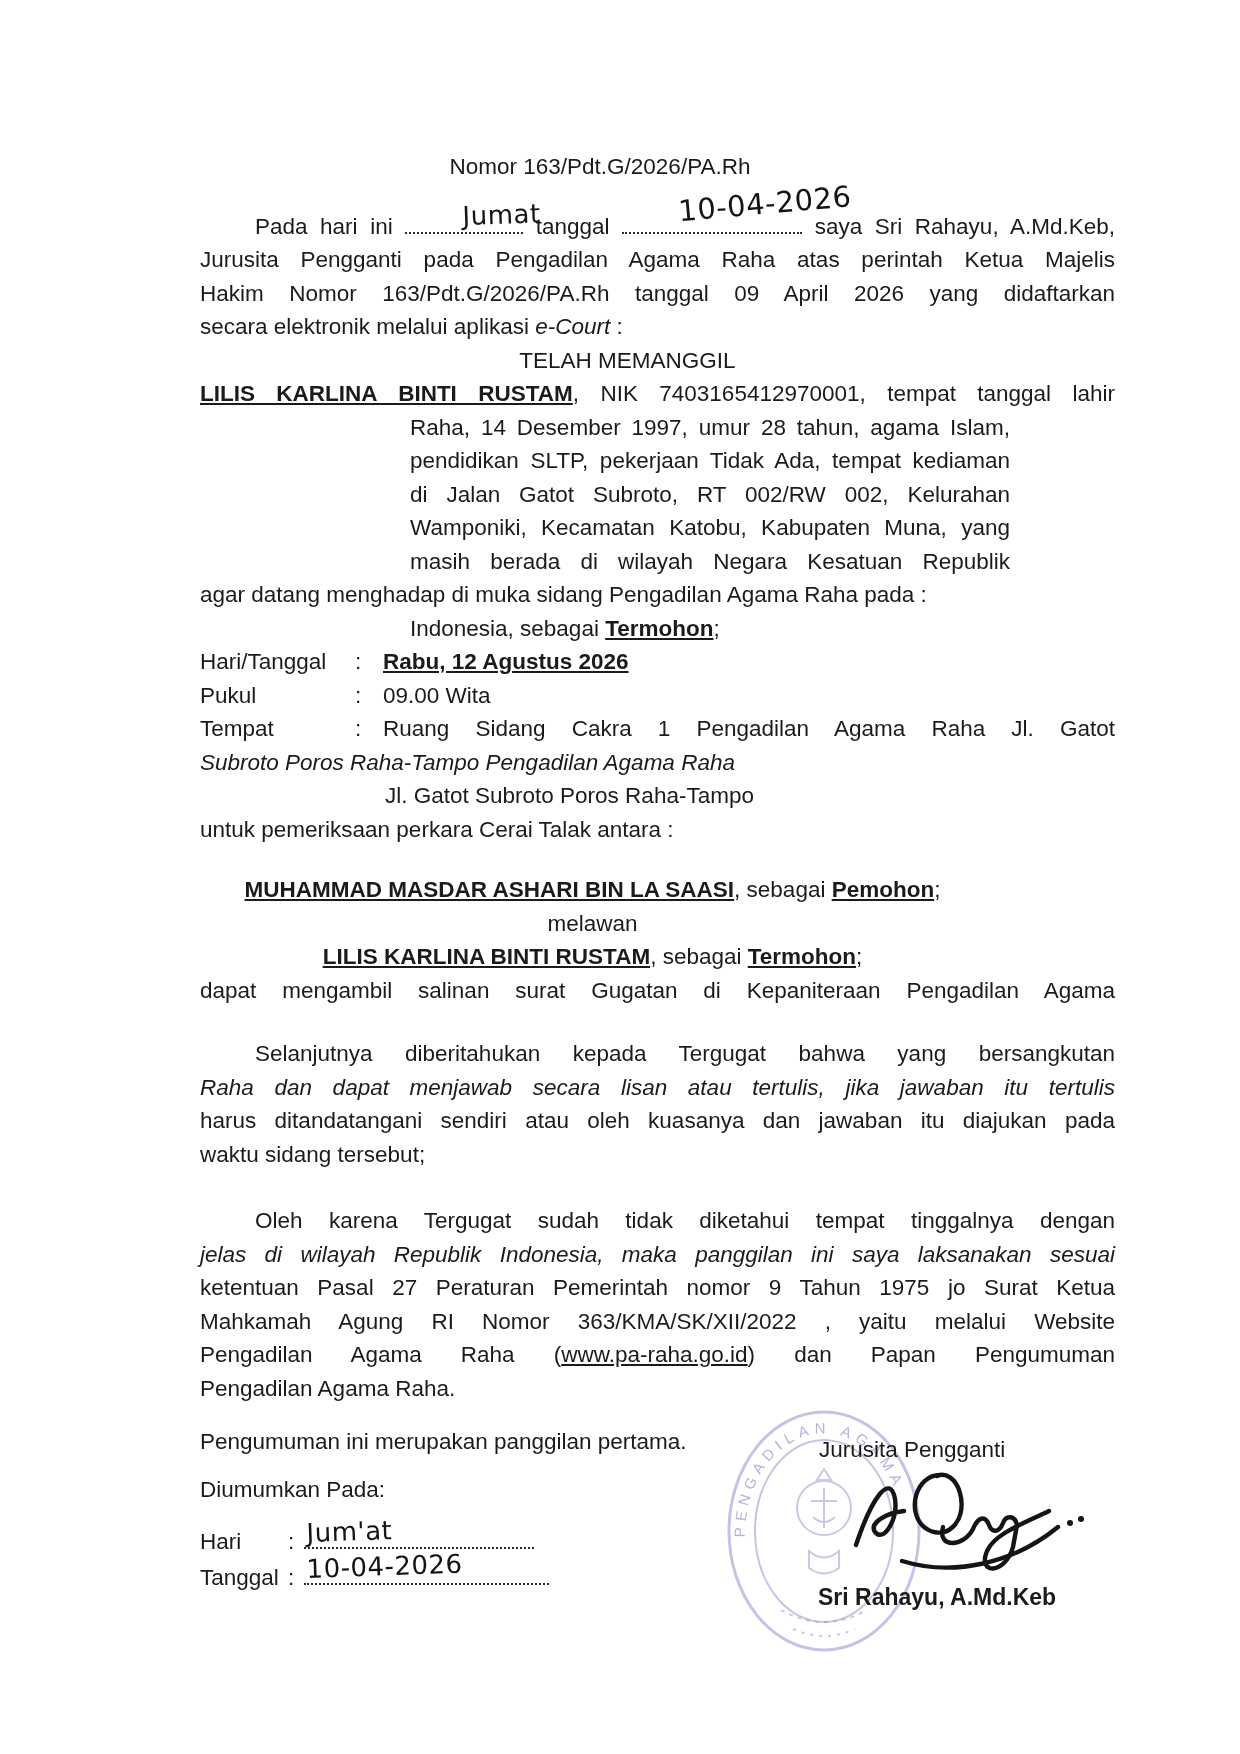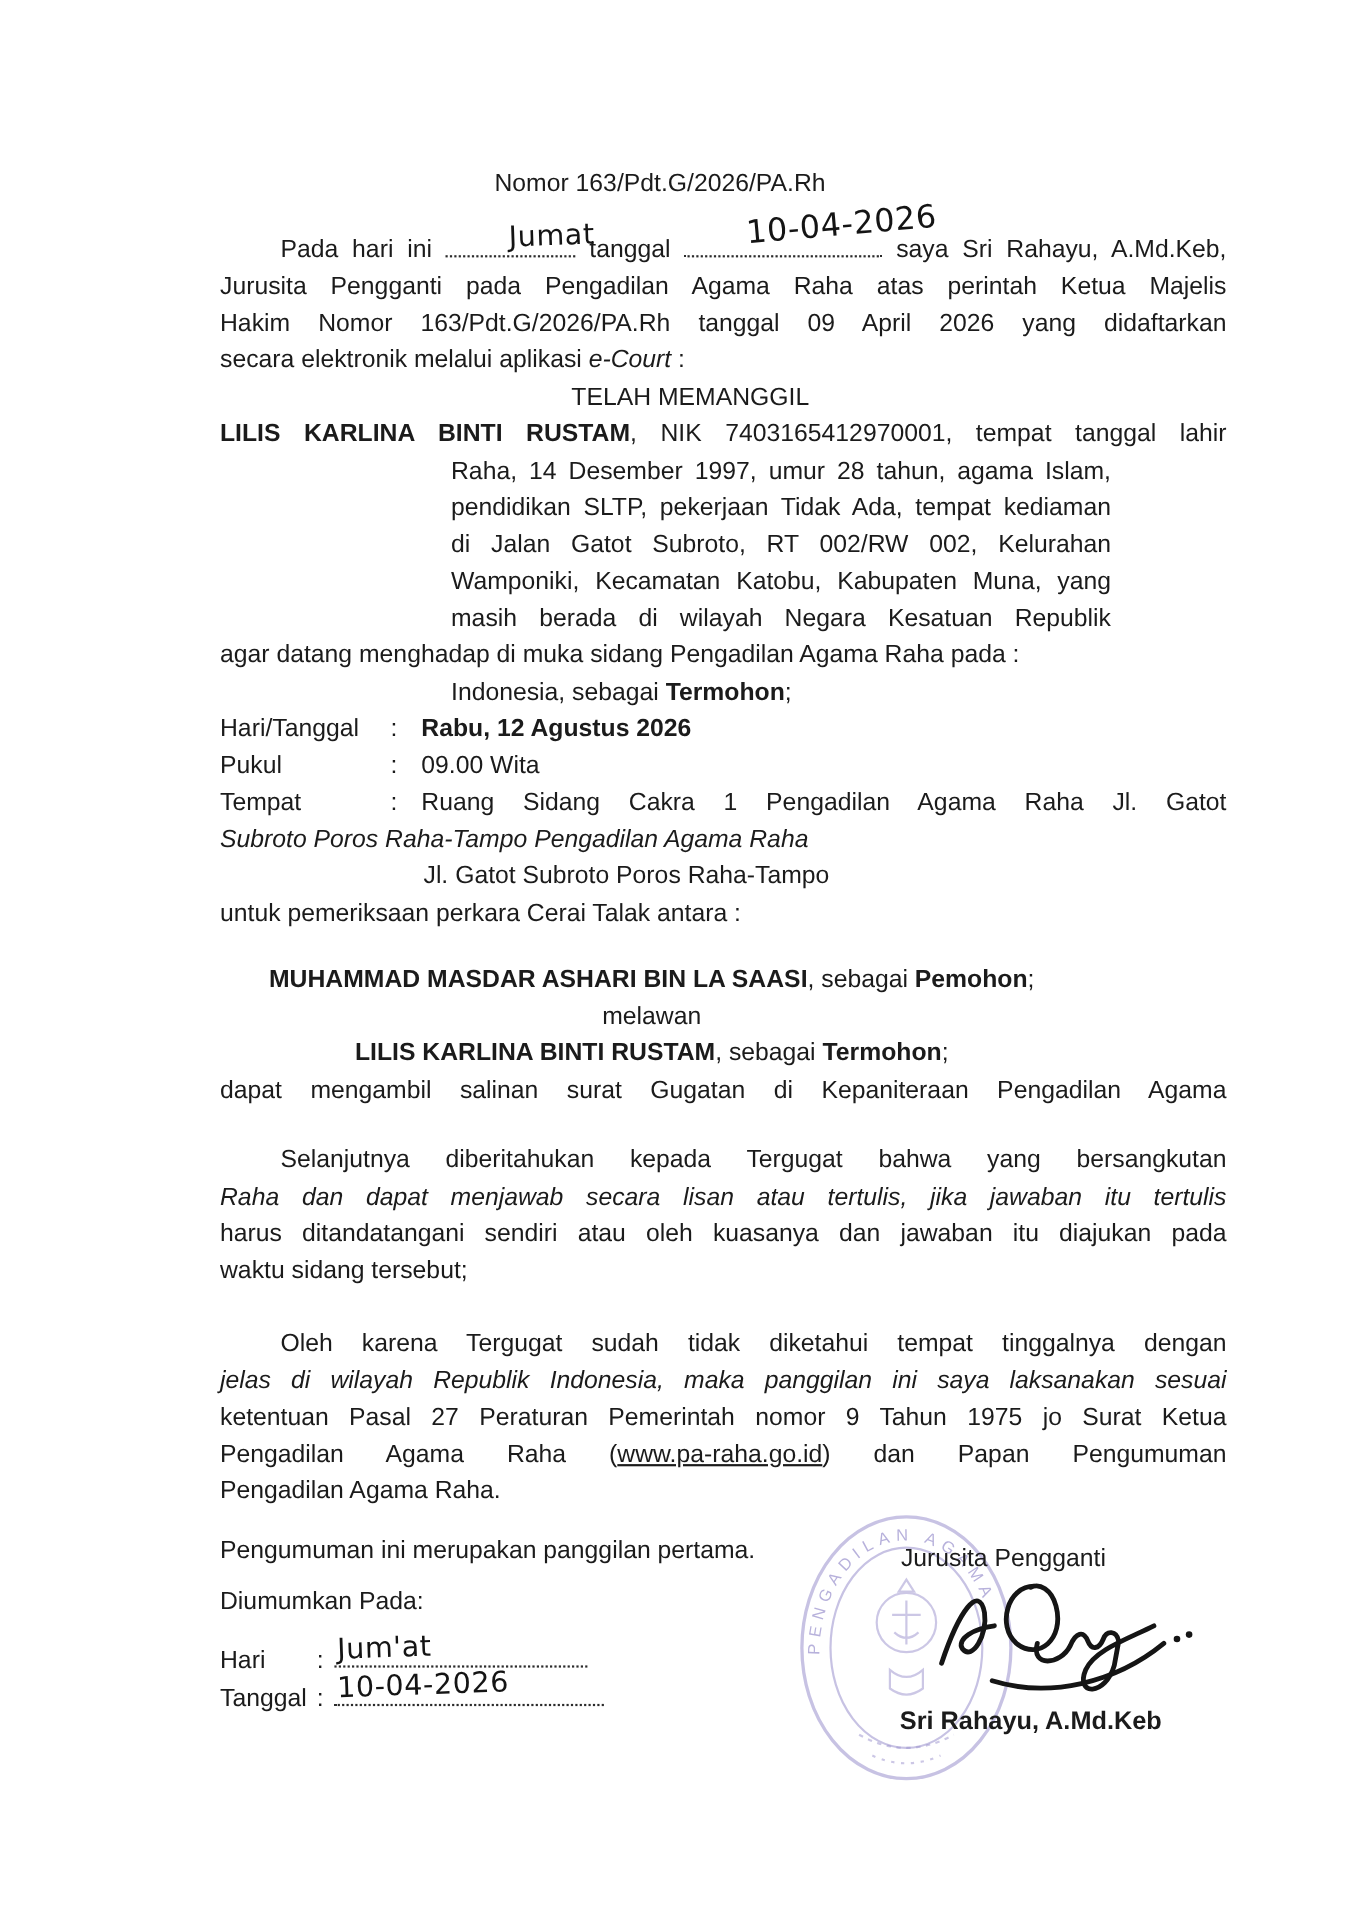--- a/index.html
+++ b/index.html
@@ -6,21 +6,21 @@
   .page{position:relative;width:1240px;height:1754px;background:#ffffff;margin:0 auto;
         font-family:"Liberation Sans",sans-serif;color:#1b1b1b;overflow:hidden;}
   .doc{position:absolute;left:200px;top:150px;width:915px;font-size:22.5px;line-height:33.5px;}
   .hdr{text-align:center;margin-right:115px;margin-bottom:26px;}
   .hdr .t1{font-weight:bold;font-size:23.5px;letter-spacing:.5px;}
   .hdr .t2{font-size:22.5px;}
   .l{min-height:33.5px;}
   .l.j{text-align:justify;text-align-last:justify;}
   .l.c{text-align:center;}
   .l.lft{text-align:left;}
-  .b{font-weight:bold;}
+  .b{font-weight:bold;text-decoration:underline;}
   .i{font-style:italic;}
   .u{text-decoration:underline;}
   .col{display:inline-block;}
   .dotline{display:inline-block;position:relative;border-bottom:2.6px dotted #2b2b2b;height:20px;}
   .hw{position:absolute;left:3px;bottom:1px;font-size:26px;line-height:1;white-space:nowrap;
       font-family:"DejaVu Sans",sans-serif;color:#141414;letter-spacing:.5px;transform:rotate(-2deg);transform-origin:left bottom;}
   .hw.big{font-size:29px;transform:rotate(-5deg);}
   .footer{position:relative;margin-top:20px;}
   .sigblock{position:absolute;left:618px;top:-2px;width:300px;height:260px;}
   .sig-role{position:absolute;left:1px;top:10px;font-size:22.5px;white-space:nowrap;}
@@ -62,20 +62,21 @@
         <div class="l c" style="margin-right: 130px;"><span>melawan</span></div>
         <div class="l c" style="margin-right: 130px;"><span class="b">LILIS KARLINA BINTI RUSTAM</span><span>, sebagai </span><span class="b">Termohon</span><span>;</span></div>
         <div class="l j"><span>dapat mengambil salinan surat Gugatan di Kepaniteraan Pengadilan Agama</span></div>
         <div class="l j" style="text-indent: 55px; margin-top: 30px;"><span>Selanjutnya diberitahukan kepada Tergugat bahwa yang bersangkutan</span></div>
         <div class="l j"><span class="i">Raha dan dapat menjawab secara lisan atau tertulis, jika jawaban itu tertulis</span></div>
         <div class="l j"><span>harus ditandatangani sendiri atau oleh kuasanya dan jawaban itu diajukan pada</span></div>
         <div class="l lft"><span>waktu sidang tersebut;</span></div>
         <div class="l j" style="text-indent: 55px; margin-top: 33px;"><span>Oleh karena  Tergugat sudah tidak diketahui tempat tinggalnya dengan</span></div>
         <div class="l j"><span class="i">jelas di wilayah Republik Indonesia, maka panggilan ini saya laksanakan sesuai</span></div>
         <div class="l j"><span>ketentuan Pasal 27 Peraturan Pemerintah nomor 9 Tahun 1975 jo Surat Ketua</span></div>
+        <div class="l j"><span>Mahkamah Agung RI Nomor 363/KMA/SK/XII/2022 , yaitu melalui Website</span></div>
         <div class="l j"><span>Pengadilan Agama Raha (</span><span class="u">www.pa-raha.go.id</span><span>) dan Papan Pengumuman</span></div>
         <div class="l lft"><span>Pengadilan Agama Raha.</span></div>
       </div>
 
     <div class="footer">
       <div id="footer-left">
           <div class="l lft"><span>Pengumuman ini merupakan panggilan pertama.</span></div>
           <div class="l lft" style="margin-top: 14px;"><span>Diumumkan Pada:</span></div>
           <div class="l lft" style="margin-top: 19px;"><span class="col" style="width: 88px;">Hari</span><span class="col" style="width: 16px;">:</span><span class="dotline" style="width: 230px;"><span class="hw">Jum'at</span></span></div>
           <div class="l lft" style="margin-top: 2px;"><span class="col" style="width: 88px;">Tanggal</span><span class="col" style="width: 16px;">:</span><span class="dotline" style="width: 245px;"><span class="hw">10-04-2026</span></span></div>

